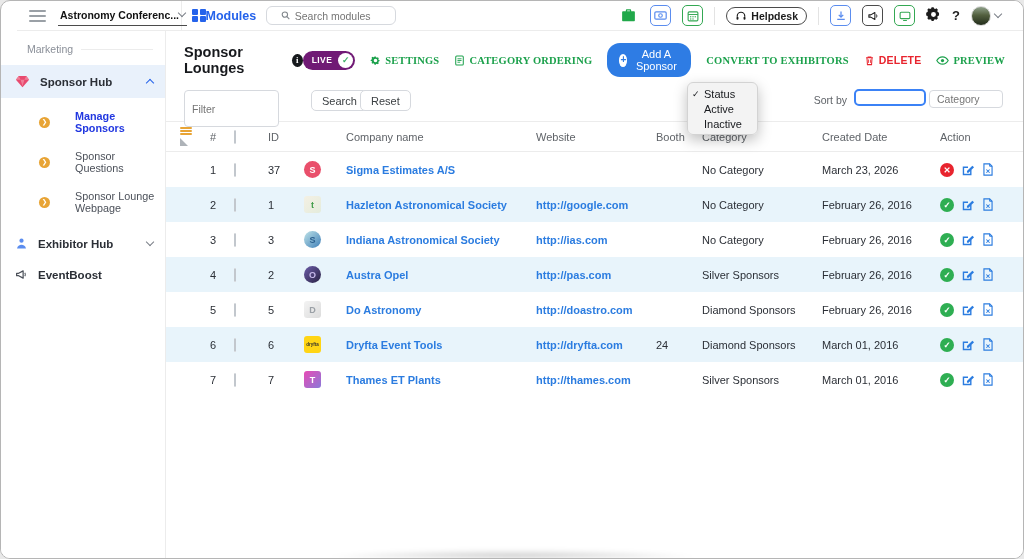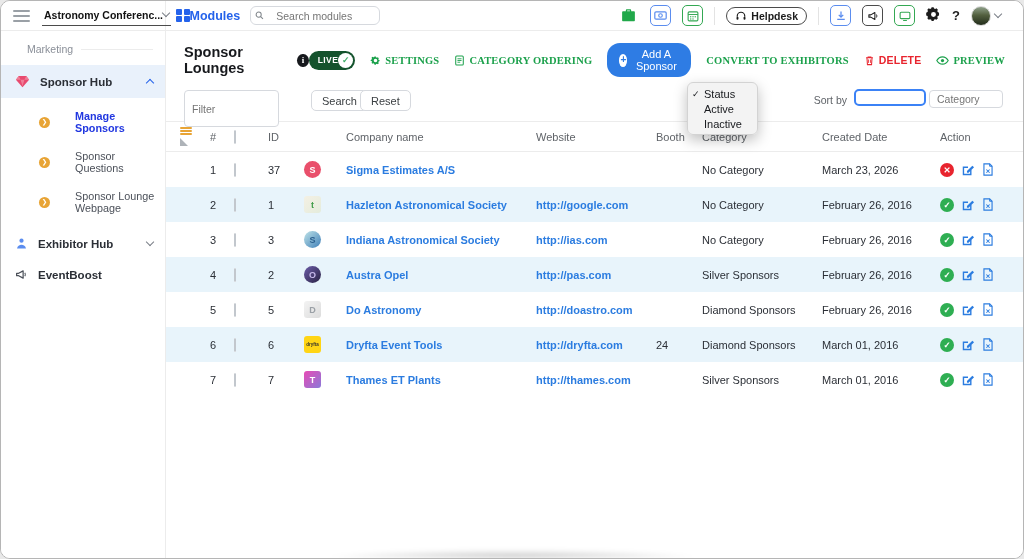--- a/index.html
+++ b/index.html
@@ -3,31 +3,31 @@
 <meta charset="utf-8">
 <style>
   * { box-sizing: border-box; margin: 0; padding: 0; }
   html,body { background:#e9e9e9; }
   body { font-family: "Liberation Sans", sans-serif; }
   .window {
     position: relative; width: 1024px; height: 559px; background:#fff;
     border: 1px solid #b5b5b5; border-radius: 10px; overflow: hidden;
   }
   
-  .topbar { position:absolute; top:0; left:0; right:0; height:30px; display:flex; align-items:center; background:#fff; border-bottom:1px solid #ececec; z-index:5; }
+  .topbar { position:absolute; top:0; left:16px; right:0; height:30px; display:flex; align-items:center; background:#fff; border-bottom:1px solid #ececec; z-index:5; }
   .topbar-left { width:165px; height:100%; display:flex; align-items:center; gap:10px; padding:0 8px 0 10px; border-right:1px solid #ececec; }
   .hamburger { display:flex; flex-direction:column; gap:3px; cursor:pointer; padding:2px; }
   .hamburger span { width:17px; height:2px; background:#9aa0a6; border-radius:1px; }
   .event-select { flex:1; display:flex; align-items:center; justify-content:space-between; border-bottom:1.5px solid #4b4b4b; padding:3px 2px 4px 2px; font-size:10.5px; font-weight:bold; color:#111; white-space:nowrap; cursor:pointer; }
   .topbar-main { flex:1; display:flex; align-items:center; height:100%; padding:0 10px; }
   .modules { display:flex; align-items:flex-start; cursor:pointer; }
   .grid-icon { display:grid; grid-template-columns:6px 6px; grid-template-rows:6px 6px; gap:1.5px; }
   .grid-icon i { background:#2563eb; border-radius:1px; }
   .modules-label { color:#2563eb; font-size:12.5px; font-weight:bold; }
-  .search-box { display:flex; align-items:center; gap:12px; margin-left:10px; width:130px; height:19px; border:1px solid #d6d9de; border-radius:6px; padding:0 4px; color:#9aa0a6; }
+  .search-box { display:flex; align-items:center; gap:4px; margin-left:10px; width:130px; height:19px; border:1px solid #d6d9de; border-radius:6px; padding:0 14px; color:#9aa0a6; }
   .search-box input { border:none; outline:none; width:100%; font-size:10.5px; font-family:inherit; color:#444; background:transparent; }
   .topbar-icons { margin-left:auto; display:flex; align-items:center; gap:11px; padding-right:12px; }
   .tb-divider { width:1px; height:18px; background:#e3e3e3; }
   .icon-sq { width:21px; height:21px; border-radius:5px; display:flex; align-items:center; justify-content:center; cursor:pointer; }
   .icon-sq.bordered-blue { border:1.3px solid #5b8def; }
   .icon-sq.bordered-green { border:1.3px solid #34a853; }
   .icon-sq.bordered-dark { border:1.3px solid #4b4b4b; }
   .helpdesk-btn { display:flex; align-items:center; gap:4px; border:1.3px solid #4b4b4b; border-radius:10px; padding:2px 8px; font-size:10.5px; font-weight:bold; color:#1c1c1c; cursor:pointer; }
   .gear-glyph { font-size:15px; color:#1c1c1c; cursor:pointer; line-height:1; }
   .qmark { font-size:13px; font-weight:bold; color:#1c1c1c; cursor:pointer; }
@@ -48,21 +48,21 @@
   .sub-item { display:flex; align-items:center; gap:25px; padding:8px 10px 8px 38px; cursor:pointer; font-size:10.8px; color:#4b5059; }
   .sub-item.active .sub-label { color:#2137e0; font-weight:bold; }
   .sub-bullet { width:11px; height:11px; border-radius:50%; background:#e8a435; color:#fff; font-size:6.5px; display:flex; align-items:center; justify-content:center; flex:0 0 auto; }
   
   .main { position:absolute; top:30px; left:165px; right:0; bottom:0; background:#fff; }
   .page-header { display:flex; align-items:center; justify-content:space-between; padding:12px 18px 8px 18px; }
   .page-title-wrap { display:flex; align-items:center; gap:6px; }
   .page-title { font-size:14.5px; font-weight:bold; color:#17191d; }
   .info-dot { width:13px; height:13px; border-radius:50%; background:#17191d; color:#fff; font-size:9px; font-weight:bold; display:flex; align-items:center; justify-content:center; font-family:"Liberation Serif", serif; }
   .header-actions { display:flex; align-items:center; gap:15px; }
-  .live-toggle { display:flex; align-items:center; background:#14532d; border-radius:10px; height:19px; padding:2px 2px 2px 9px; cursor:pointer; }
+  .live-toggle { display:flex; align-items:center; background:#701a75; border-radius:10px; height:19px; padding:2px 2px 2px 9px; gap:6px; cursor:pointer; }
   .live-label { color:#fff; font-size:8.5px; font-weight:bold; letter-spacing:.4px; }
   .live-knob { width:15px; height:15px; border-radius:50%; background:#fff; color:#3fae68; font-size:9px; font-weight:bold; display:flex; align-items:center; justify-content:center; }
   .hdr-link { display:flex; align-items:center; gap:4px; font-size:10.5px; font-weight:bold; letter-spacing:.2px; cursor:pointer; white-space:nowrap; }
   .hdr-link.green { color:#1ca14c;font-family:Liberation Serif, serif; }
   .hdr-link.red { color:#e8242e; }
   .btn-primary { display:flex; align-items:center; gap:6px; background:#2e7ce4; color:#fff; font-size:11px; border:none; border-radius:13px; padding:5px 12px; cursor:pointer; font-family:inherit; }
   .plus-circle { width:13px; height:13px; border-radius:50%; background:#fff; color:#2e7ce4; font-size:10px; font-weight:bold; display:flex; align-items:center; justify-content:center; line-height:1; }
   
   .filter-row { position:relative; height:36px; }
   .filter-input { position:absolute; left:18px; top:5px; width:95px; height:37px; border:1px solid #d6d9de; border-radius:4px; padding:16px 7px; font-size:10.5px; font-family:inherit; color:#444; outline:none; }

